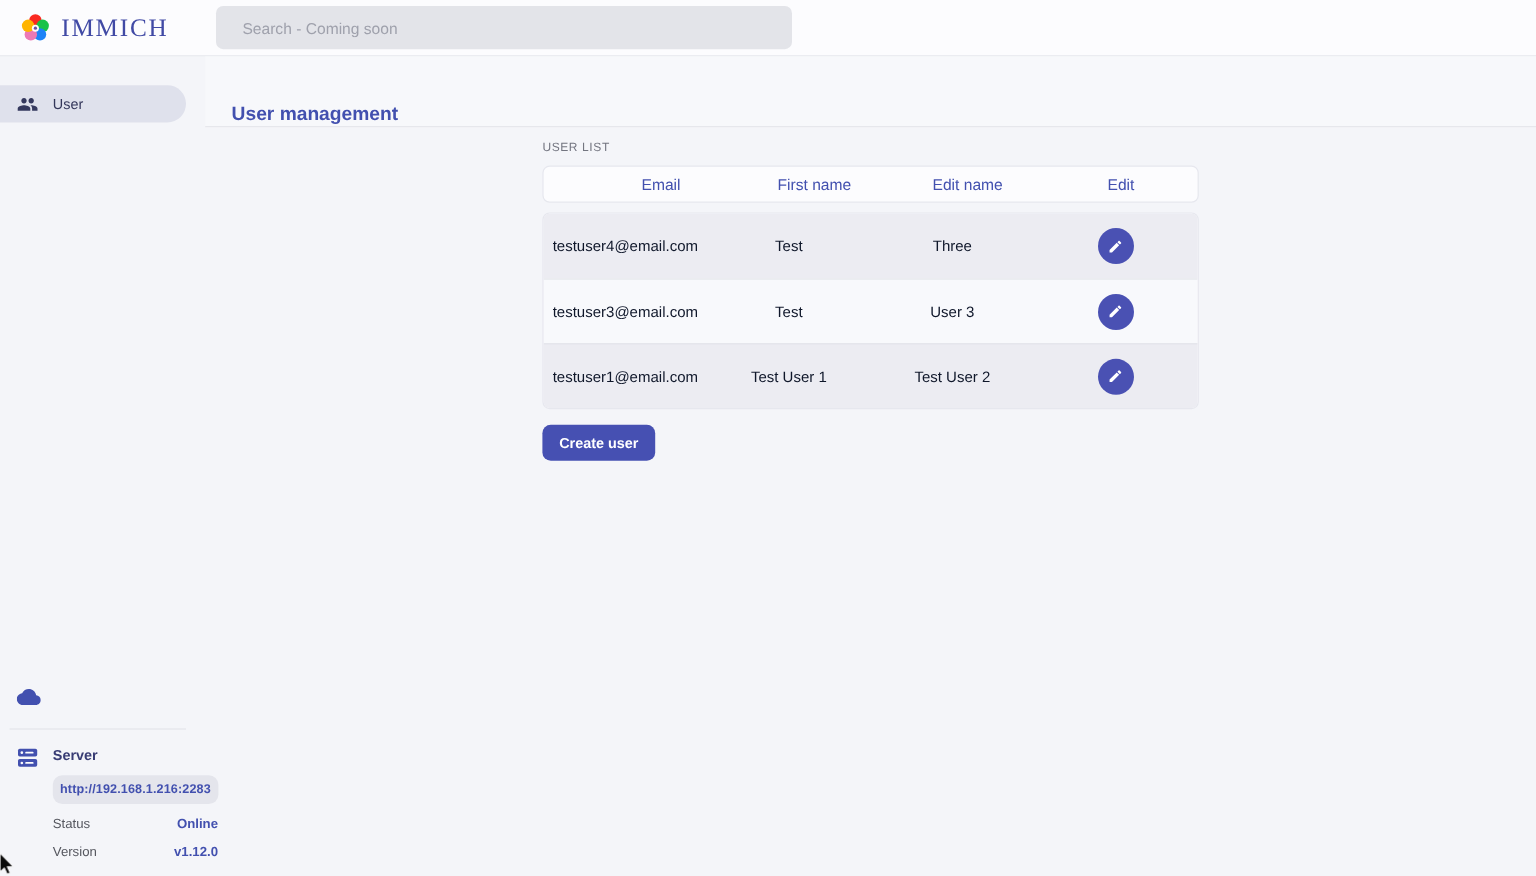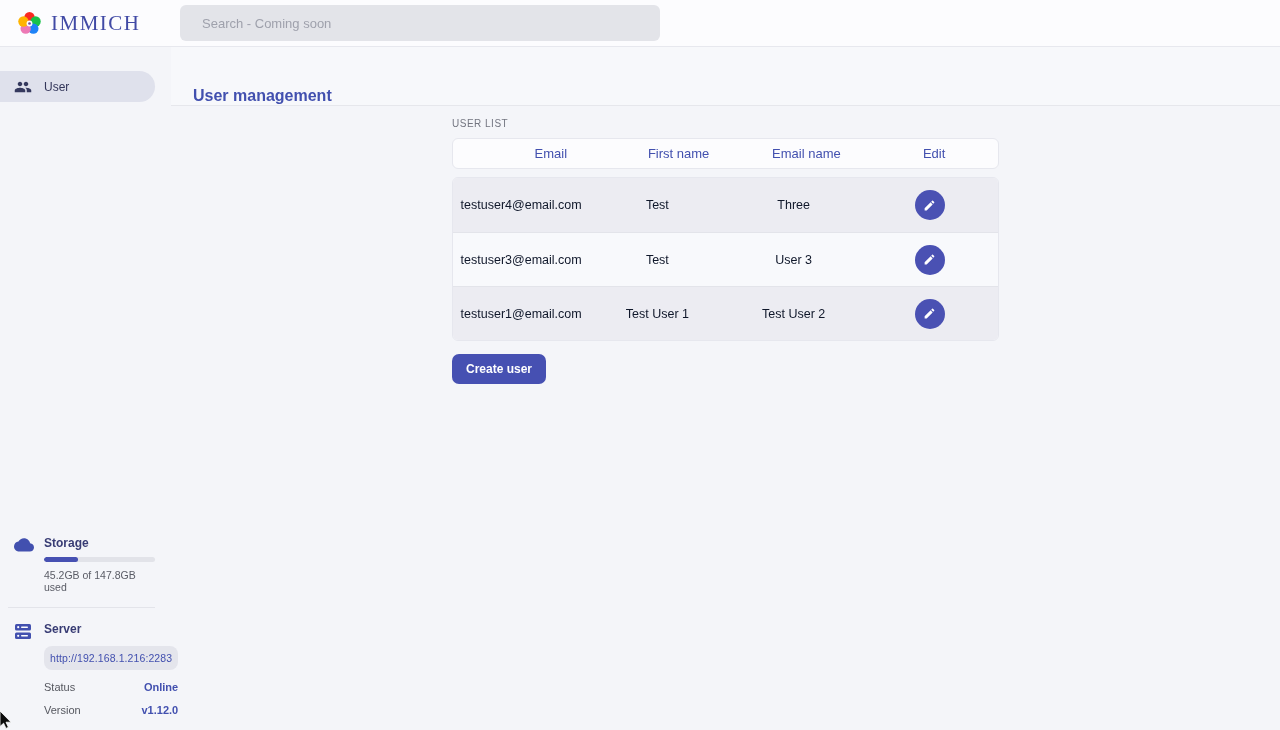--- a/index.html
+++ b/index.html
@@ -116,21 +116,21 @@
     border-top: 1px solid #e3e4ea;
     margin: 14px 16px 14px 8px;
   }
   .server-chip {
     margin-top: 10px;
     background: #e4e5ec;
     border-radius: 8px;
     padding: 6px 6px;
     text-align: center;
     font-size: 10.5px;
-    font-weight: 400;
+    font-weight: 700;
     color: #4250af;
     letter-spacing: .1px;
   }
   .kv-row {
     display: flex; justify-content: space-between; align-items: center;
     margin-top: 11px;
     font-size: 11px;
   }
   .kv-label { color: #55575f; }
   .kv-value { color: #4250af; font-weight: 700; }
@@ -242,27 +242,20 @@
     <div class="side-bottom">
 
       <div class="side-row">
         <div class="side-icon-col">
           <span style="display:inline-flex">
             <svg width="20" height="15" viewBox="0 0 24 17" fill="#4250af">
               <path d="M19.35 7.04C18.67 3.59 15.64 1 12 1 9.11 1 6.6 2.64 5.35 5.04 2.34 5.36 0 7.91 0 11c0 3.31 2.69 6 6 6h13c2.76 0 5-2.24 5-5 0-2.64-2.05-4.78-4.65-4.96z"></path>
             </svg>
           </span>
         </div>
-        <div class="side-content">
-          <div class="side-title">Storage</div>
-          <div class="progress-track">
-            <div class="progress-fill" style="width: 30.6%;"></div>
-          </div>
-          <div class="usage-text">45.2GB of 147.8GB used</div>
-        </div>
       </div>
 
       <hr class="side-divider">
 
       <div class="side-row">
         <div class="side-icon-col">
           <span style="display:inline-flex">
             <svg width="18" height="17" viewBox="0 0 18 17">
               <rect x="1" y="1" width="16" height="6.5" rx="1.5" fill="#4250af"></rect>
               <rect x="1" y="9.5" width="16" height="6.5" rx="1.5" fill="#4250af"></rect>
@@ -293,21 +286,21 @@
     <div class="main-header">
       <h1 class="page-title">User management</h1>
     </div>
     <div class="content">
       <div class="content-col">
         <div class="section-label">USER LIST</div>
 
         <div class="table-head">
           <span class="col">Email</span>
           <span class="col">First name</span>
-          <span class="col">Email name</span>
+          <span class="col">Edit name</span>
           <span class="col">Edit</span>
         </div>
 
         <div class="table-body">
           <div class="table-row">
             <span class="cell">testuser4@email.com</span>
             <span class="cell">Test</span>
             <span class="cell">Three</span>
             <span class="cell edit-cell">
               <button class="edit-btn">

